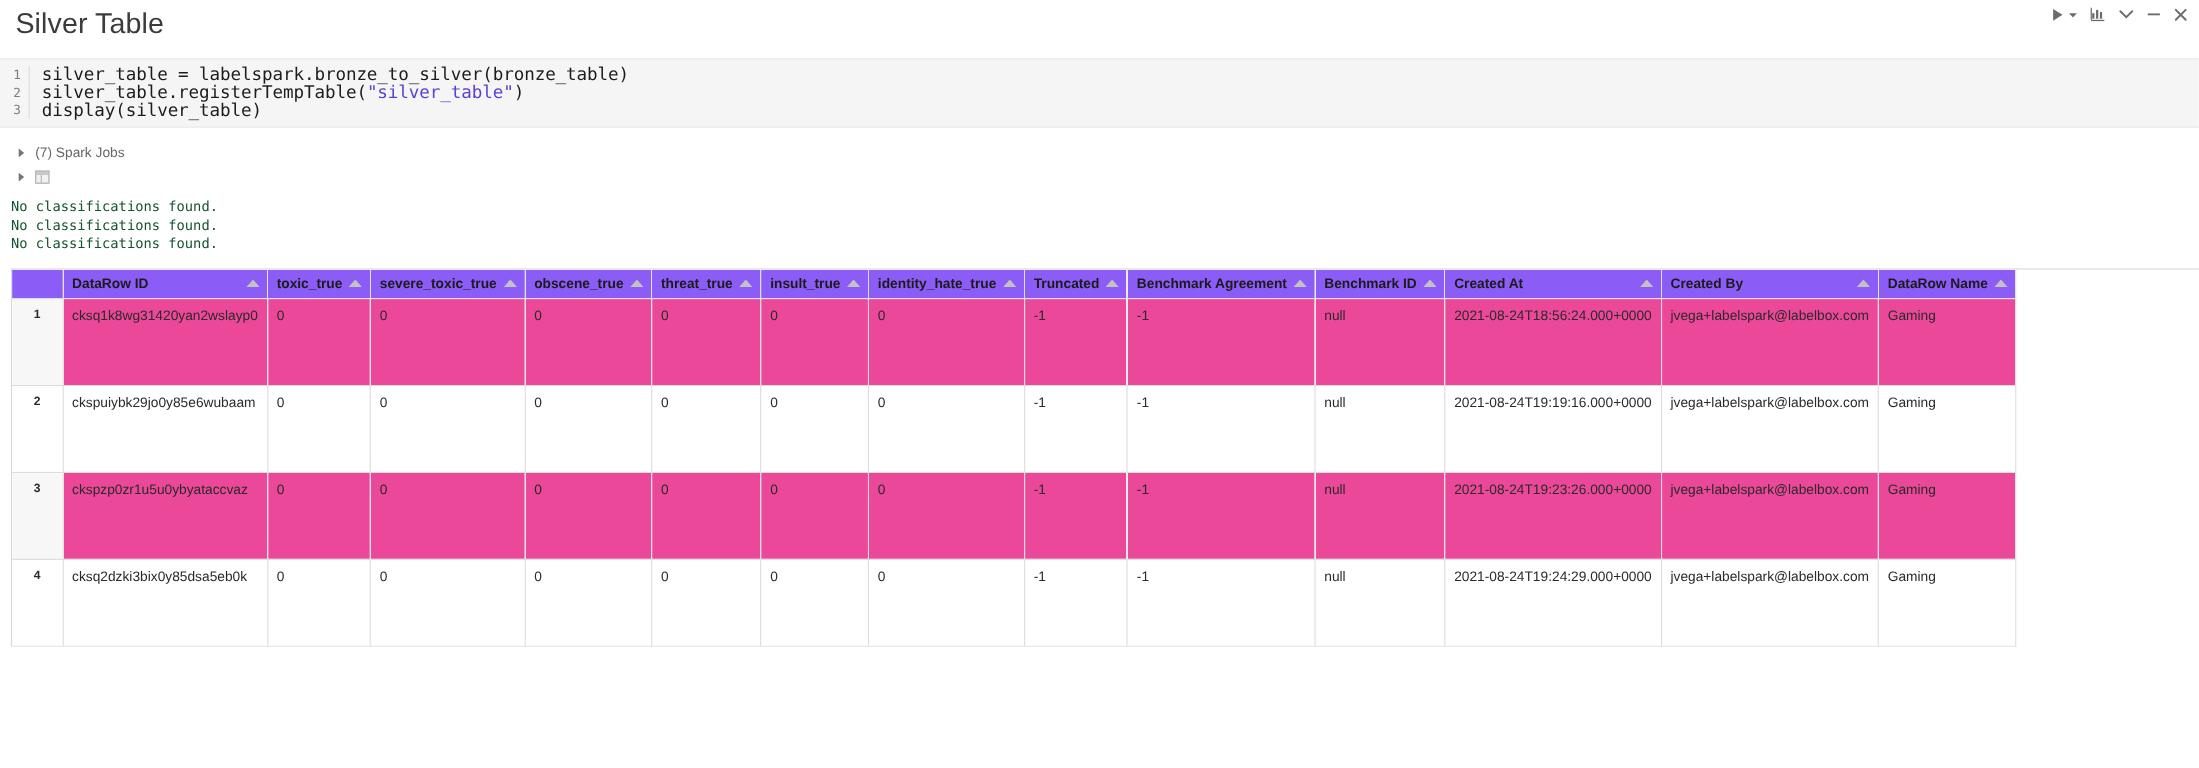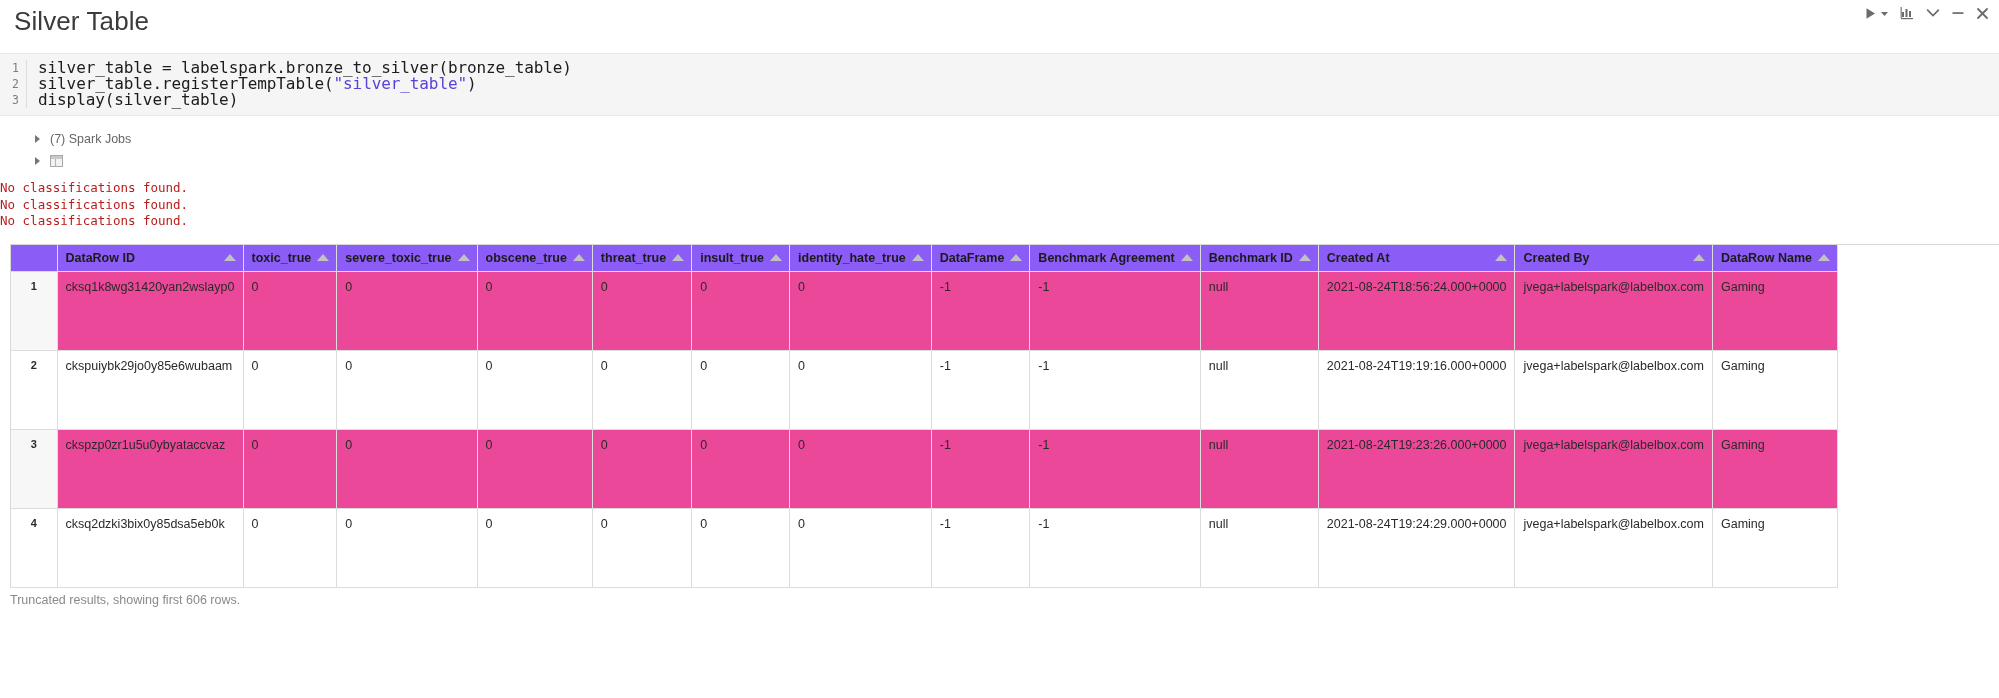--- a/index.html
+++ b/index.html
@@ -91,21 +91,21 @@
 
   
   .results {
     padding: 0 0 0 0;
   }
   .meta-row {
     display: flex;
     align-items: center;
     font-size: 12.5px;
     color: #666;
-    padding-left: 34px;
+    padding-left: 16px;
     height: 22px;
   }
   .meta-row.first { margin-top: 12px; }
   .caret {
     width: 9px;
     height: 9px;
     margin-right: 7px;
     flex: 0 0 auto;
     position: relative;
     cursor: pointer;
@@ -133,22 +133,23 @@
     content: "";
     position: absolute;
     left: 4px; top: 3px; bottom: 0;
     border-left: 1px solid #b5b5b5;
   }
   .meta-label { white-space: pre; }
 
   .stdout {
     font-family: "DejaVu Sans Mono", "Liberation Mono", monospace;
     font-size: 12.5px;
-    color: #b91c1c;
+    color: #14532d;
     line-height: 16.5px;
+    padding-left: 10px;
     margin-top: 8px;
     white-space: pre;
   }
 
   
   .table-wrap {
     margin: 14px 0 0 10px;
     border-top: 1px solid #d8d8d8;
     border-left: 1px solid #d8d8d8;
     width: 1989px;
@@ -364,21 +365,21 @@
               </div>
             </th>
             <th>
               <div class="th-inner">
                 <span class="th-label">identity_hate_true</span>
                 <span class="sort-arrow"></span>
               </div>
             </th>
             <th>
               <div class="th-inner">
-                <span class="th-label">DataFrame</span>
+                <span class="th-label">Truncated</span>
                 <span class="sort-arrow"></span>
               </div>
             </th>
             <th>
               <div class="th-inner">
                 <span class="th-label">Benchmark Agreement</span>
                 <span class="sort-arrow"></span>
               </div>
             </th>
             <th>
@@ -469,14 +470,13 @@
             <td>-1</td>
             <td>null</td>
             <td>2021-08-24T19:24:29.000+0000</td>
             <td>jvega+labelspark@labelbox.com</td>
             <td>Gaming</td>
           </tr>
         </tbody>
     </table>
   </div>
 
-  <div class="footnote">Truncated results, showing first 606 rows.</div>
 </div>
 
 </body></html>

